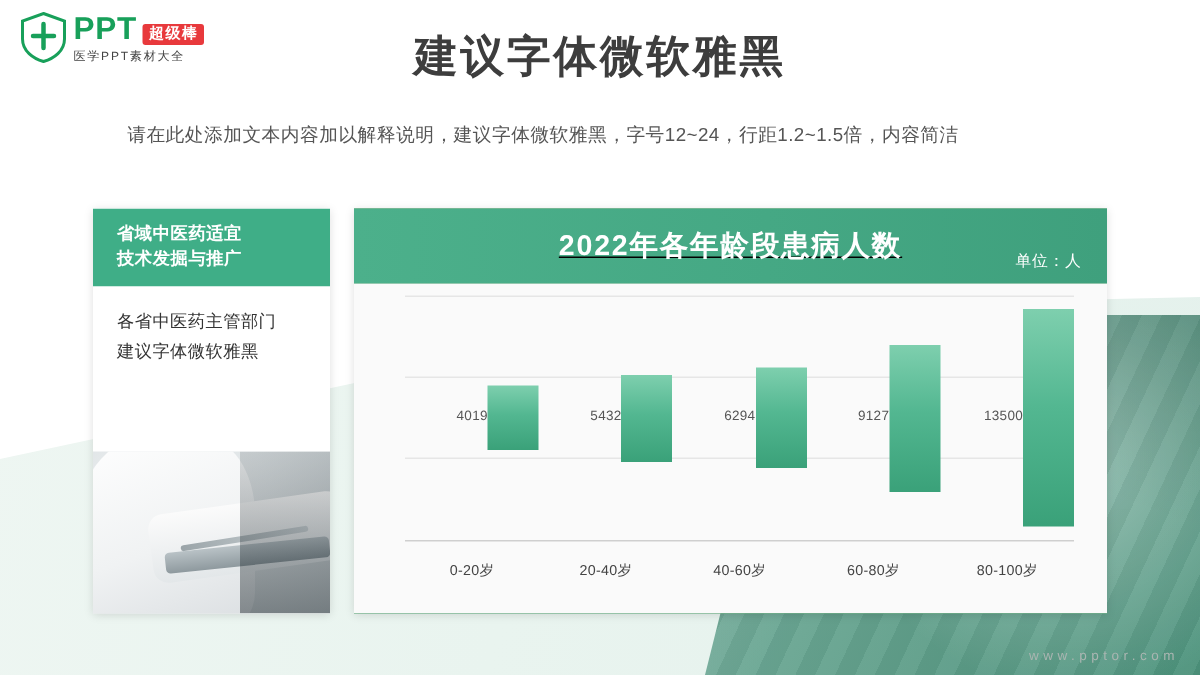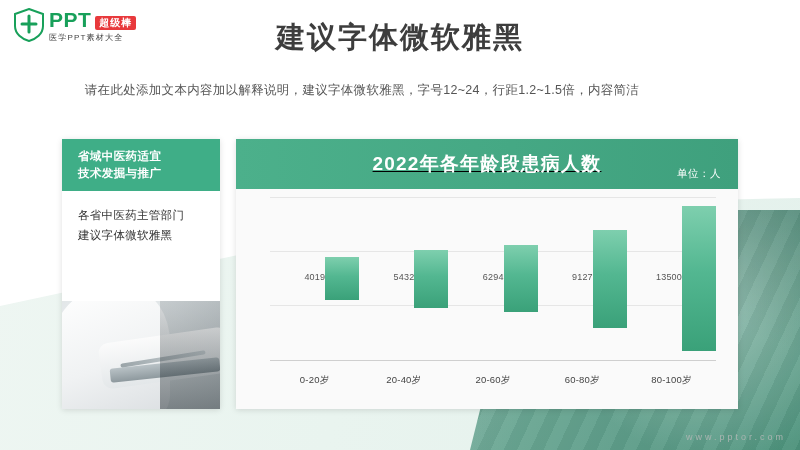--- a/index.html
+++ b/index.html
@@ -212,20 +212,20 @@
           </div>
           <div class="bar-slot">
             <div class="bar-val">13500</div>
             <div class="bar" style="height: 145px;"></div>
           </div>
         </div>
     </div>
     <div class="xlabels" id="xlabels">
         <div class="xlabel">0-20岁</div>
         <div class="xlabel">20-40岁</div>
-        <div class="xlabel">20-60岁</div>
+        <div class="xlabel">40-60岁</div>
         <div class="xlabel">60-80岁</div>
         <div class="xlabel">80-100岁</div>
       </div>
   </div>
 </div>
 
 <div class="footer-url">www.pptor.com</div>
 
 </body></html>

